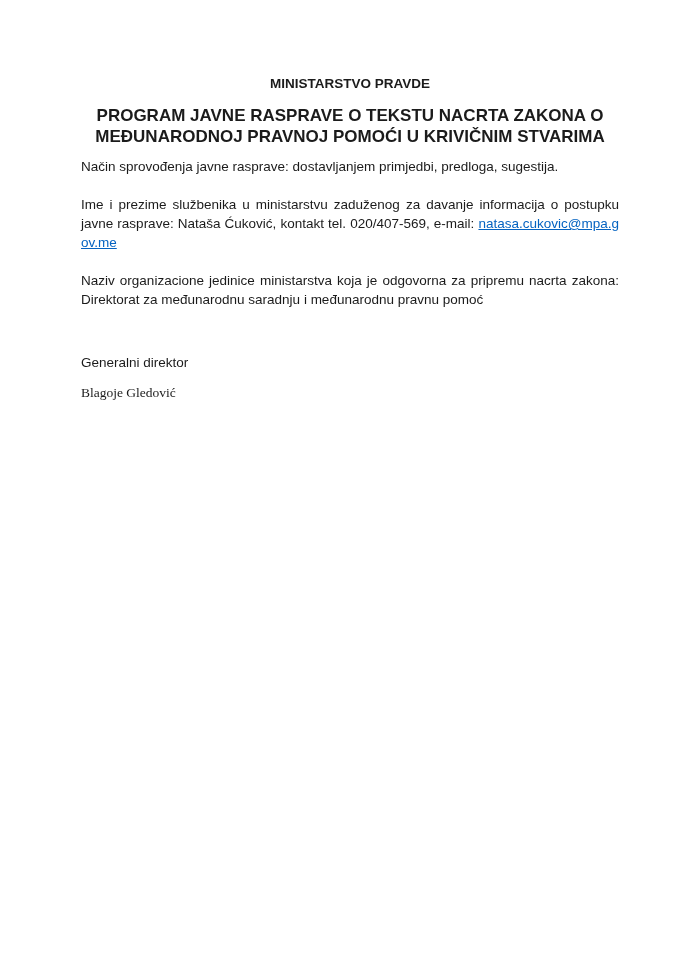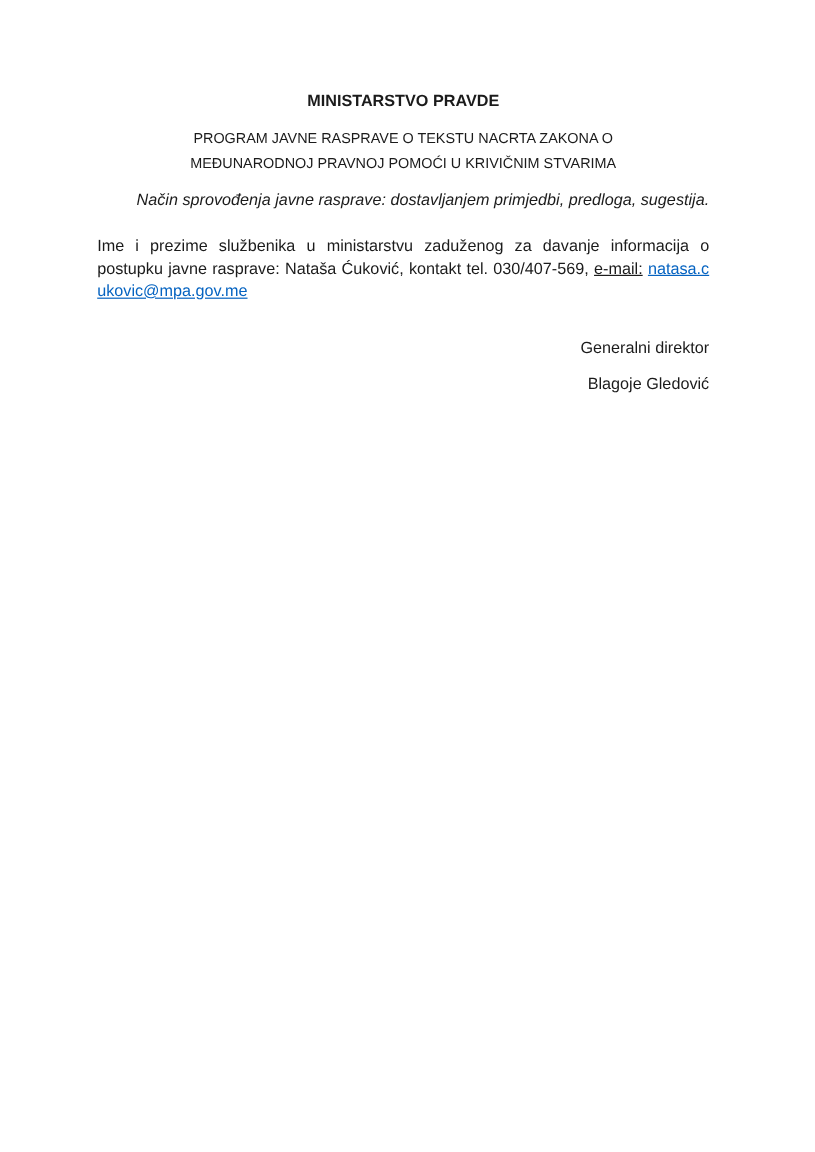--- a/index.html
+++ b/index.html
@@ -6,87 +6,86 @@
   html, body {
     margin: 0;
     padding: 0;
     background: #ffffff;
   }
   .page {
     position: relative;
     width: 679px;
     height: 960px;
     background: #ffffff;
-    padding: 74px 88px 0 81px;
+    padding: 74px 60px 0 81px;
     font-family: "Liberation Sans", "DejaVu Sans", sans-serif;
     font-size: 13.5px;
     line-height: 19px;
     color: #1b1b1b;
     overflow: hidden;
   }
   .doc-title {
     font-size: 13.5px;
     font-weight: bold;
     text-align: center;
     margin: 0 0 12px 0;
     line-height: 19px;
   }
   .doc-heading {
-    font-size: 12px;
-    font-weight: normal;
+    font-size: 17px;
+    font-weight: bold;
     text-align: center;
     line-height: 21px;
     margin: 0 0 10px 0;
   }
   .para {
     margin: 0 0 19px 0;
     text-align: justify;
   }
   .para.single {
-    text-align: right;
-    font-style: italic;
+    text-align: left;
   }
   a.email-link {
     color: var(--link-color, #0563c1);
     text-decoration: underline;
     cursor: pointer;
     word-break: break-all;
   }
   .underlined {
-    text-decoration: underline;
   }
   .signature {
-    text-align: right;
-    margin-top: 28px;
+    margin-top: 44px;
   }
   .signature-name {
     margin-top: 11px;
+    font-family: Liberation Serif, serif;
   }
 </style>
 </head>
 <body>
 
 <div class="page">
 
   <h1 class="doc-title">MINISTARSTVO PRAVDE</h1>
 
   <h2 class="doc-heading">
     <span>PROGRAM JAVNE RASPRAVE O TEKSTU NACRTA ZAKONA O</span><br>
     <span>MEĐUNARODNOJ PRAVNOJ POMOĆI U KRIVIČNIM STVARIMA</span>
   </h2>
 
 
   <p class="para single">Način sprovođenja javne rasprave: dostavljanjem primjedbi, predloga, sugestija.</p>
 
 
   <p class="para">
-    <span>Ime i prezime službenika u ministarstvu zaduženog za davanje informacija o postupku javne rasprave: Nataša Ćuković, kontakt tel. 030/407-569, </span>
+    <span>Ime i prezime službenika u ministarstvu zaduženog za davanje informacija o postupku javne rasprave: Nataša Ćuković, kontakt tel. 020/407-569, </span>
     <span class="underlined">e-mail:</span>
     <a class="email-link" href="#">natasa.cukovic@mpa.gov.me</a>
   </p>
 
+  <p class="para">Naziv organizacione jedinice ministarstva koja je odgovorna za pripremu nacrta zakona: Direktorat za međunarodnu saradnju i međunarodnu pravnu pomoć</p>
 
   <div class="signature">
     <div>Generalni direktor</div>
     <div class="signature-name">Blagoje Gledović</div>
   </div>
 
 </div>
 
 </body></html>

